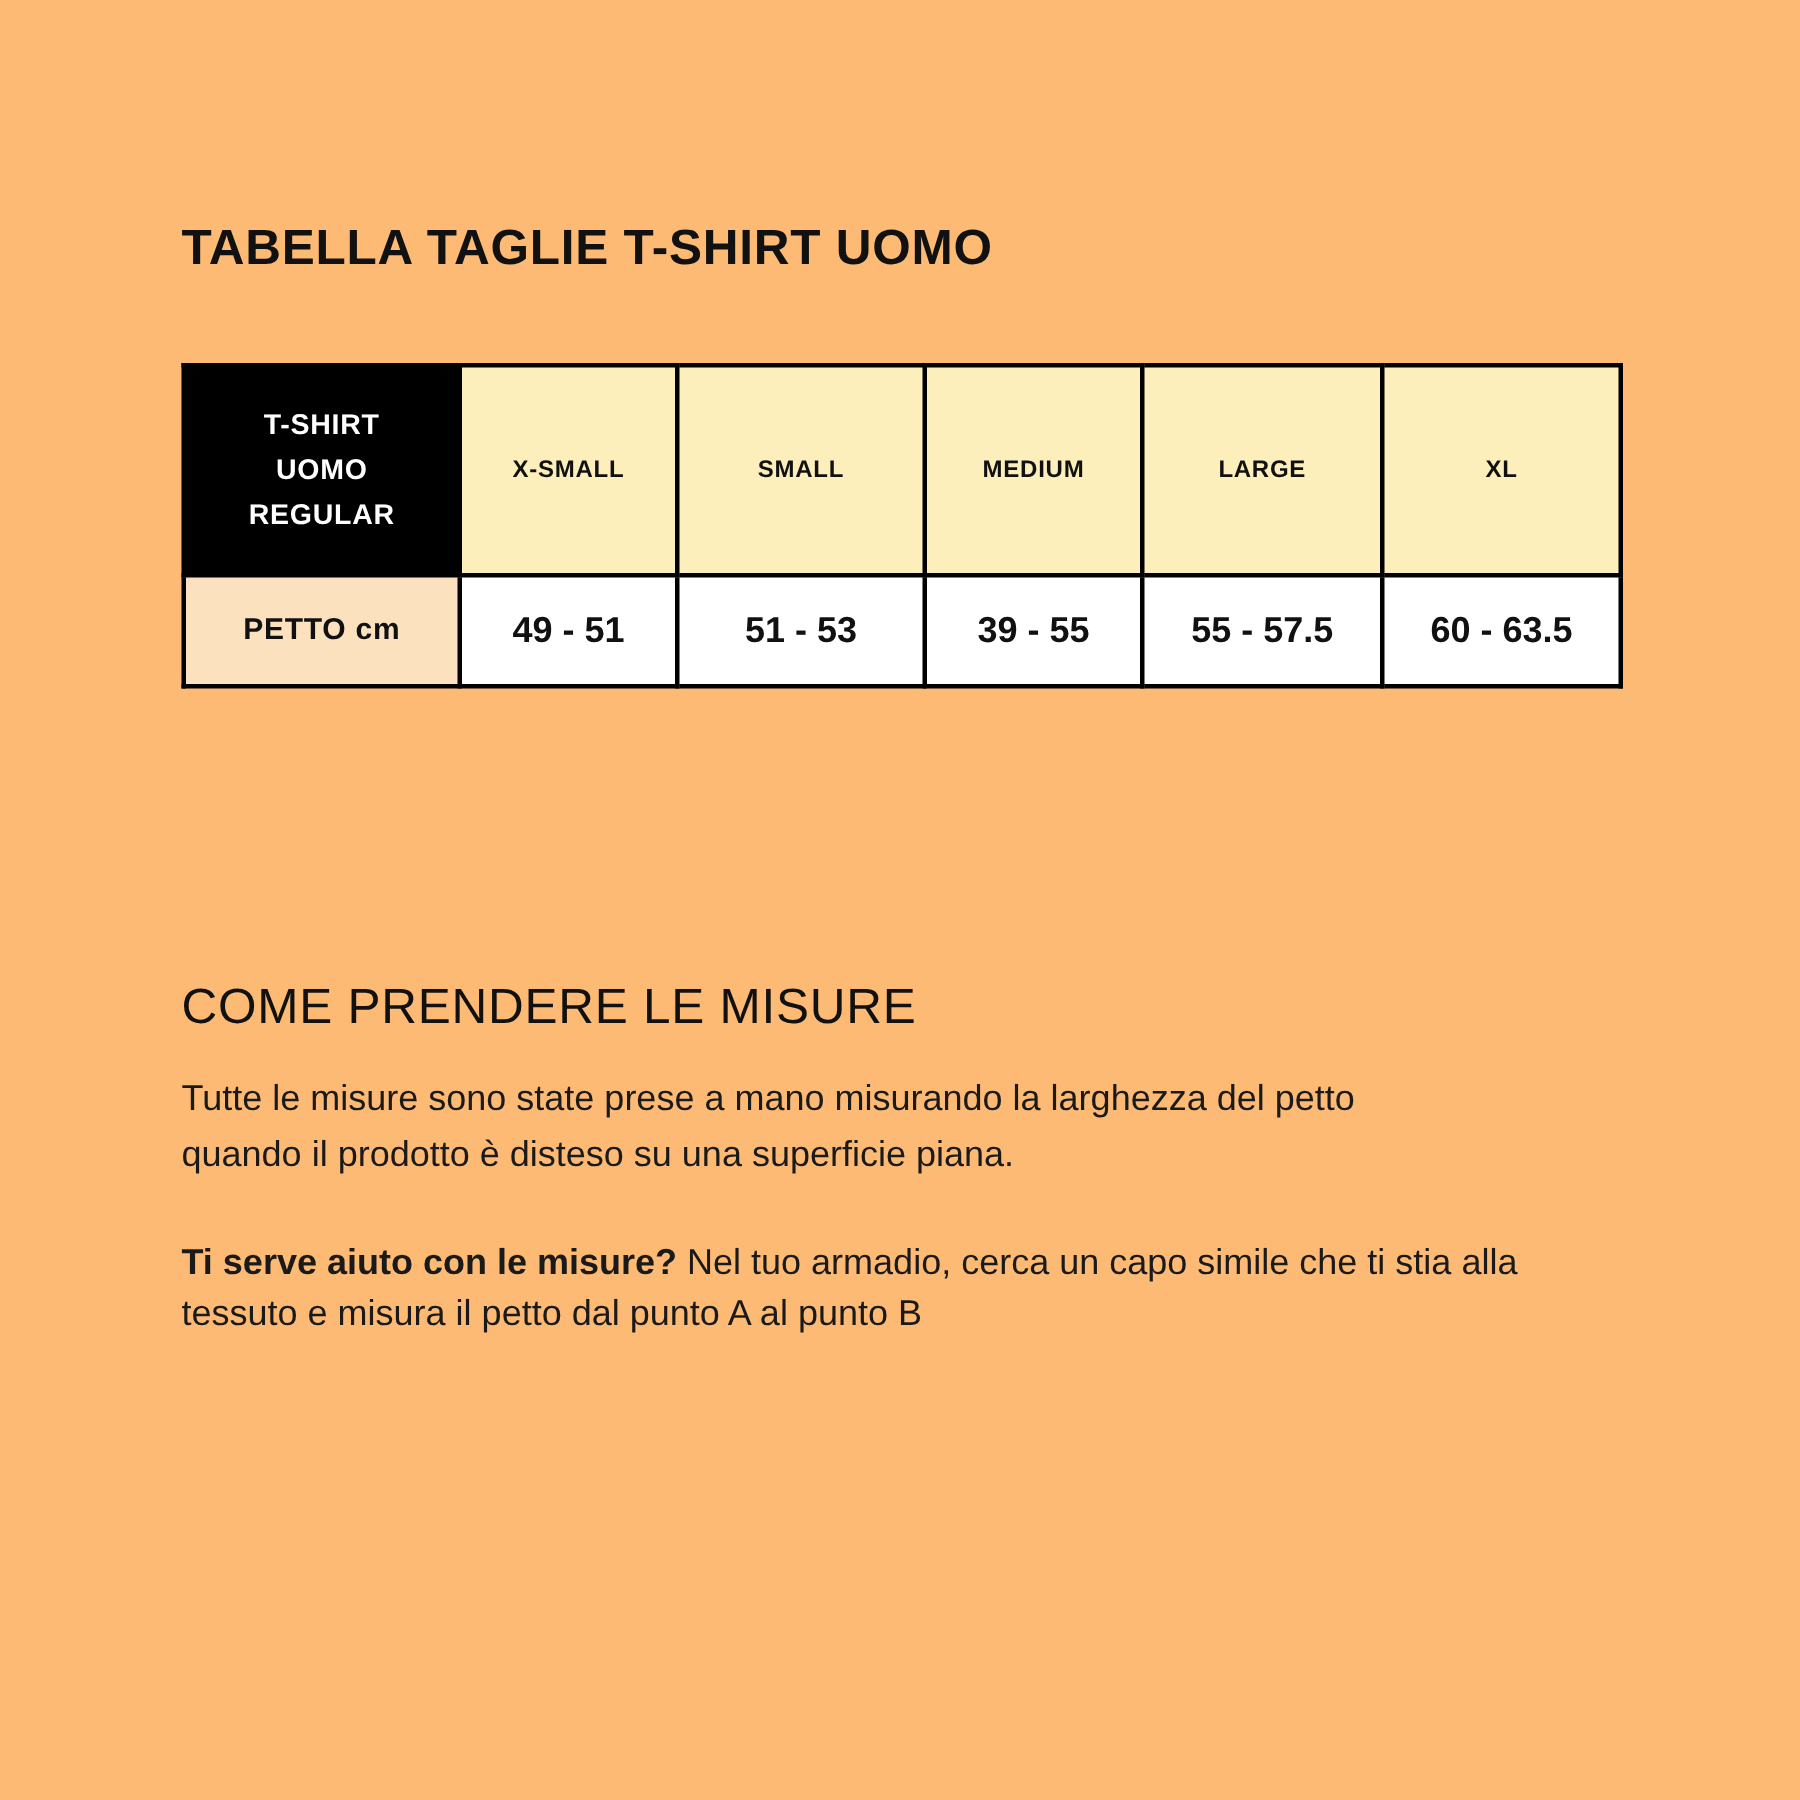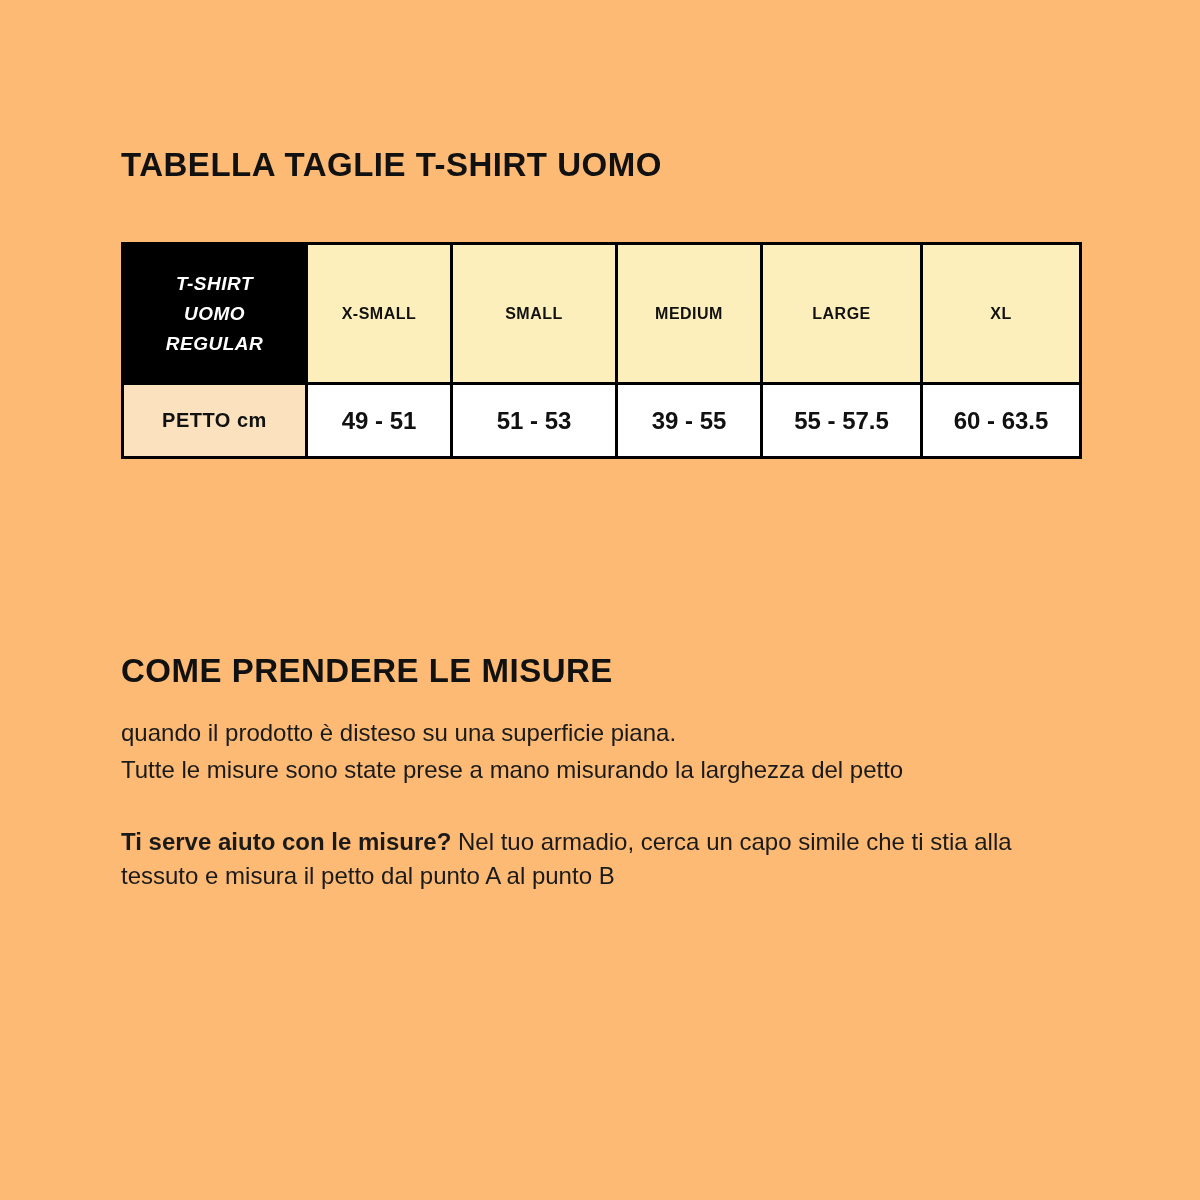--- a/index.html
+++ b/index.html
@@ -49,21 +49,21 @@
   }
   table.size-table tr.header-row th { height: 137px; }
   table.size-table tr.data-row td  { height: 71px; }
   th.corner-cell {
     background: var(--corner_bg, #000000);
     color: var(--corner_text, #ffffff);
     font-size: 19px;
     font-weight: bold;
     letter-spacing: 0.5px;
   }
-  th.corner-cell .cline { display: block; line-height: 30px; font-style: italic; }
+  th.corner-cell .cline { display: block; line-height: 30px; }
   th.size-cell {
     background: var(--header_bg, #FCEFBB);
     color: #111111;
     font-size: 16px;
     font-weight: bold;
     letter-spacing: 0.5px;
   }
   td.label-cell {
     background: var(--label_bg, #FBE1BE);
     font-size: 20px;
@@ -75,21 +75,21 @@
     background: #ffffff;
     font-size: 24px;
     font-weight: bold;
   }
   h2.section-heading {
     position: absolute;
     left: 121px;
     top: 652px;
     margin: 0;
     font-size: 33px;
-    font-weight: bold;
+    font-weight: normal;
     letter-spacing: 0.5px;
     color: #111111;
   }
   p.body-text {
     position: absolute;
     left: 121px;
     margin: 0;
     font-size: 24px;
     font-weight: normal;
     color: #1a1a1a;
@@ -136,22 +136,22 @@
         <td class="value-cell">39 - 55</td>
         <td class="value-cell">55 - 57.5</td>
         <td class="value-cell">60 - 63.5</td>
       </tr>
     </tbody>
   </table>
 
   <h2 class="section-heading">COME PRENDERE LE MISURE</h2>
 
   <p class="body-text measure-description">
+    <span class="line">Tutte le misure sono state prese a mano misurando la larghezza del petto</span>
     <span class="line">quando il prodotto è disteso su una superficie piana.</span>
-    <span class="line">Tutte le misure sono state prese a mano misurando la larghezza del petto</span>
   </p>
 
   <p class="body-text measure-help">
     <span class="line"><strong>Ti serve aiuto con le misure?</strong> <span>Nel tuo armadio, cerca un capo simile che ti stia alla</span></span>
     <span class="line">tessuto e misura il petto dal punto A al punto B</span>
   </p>
 
 </div>
 
 </body></html>

